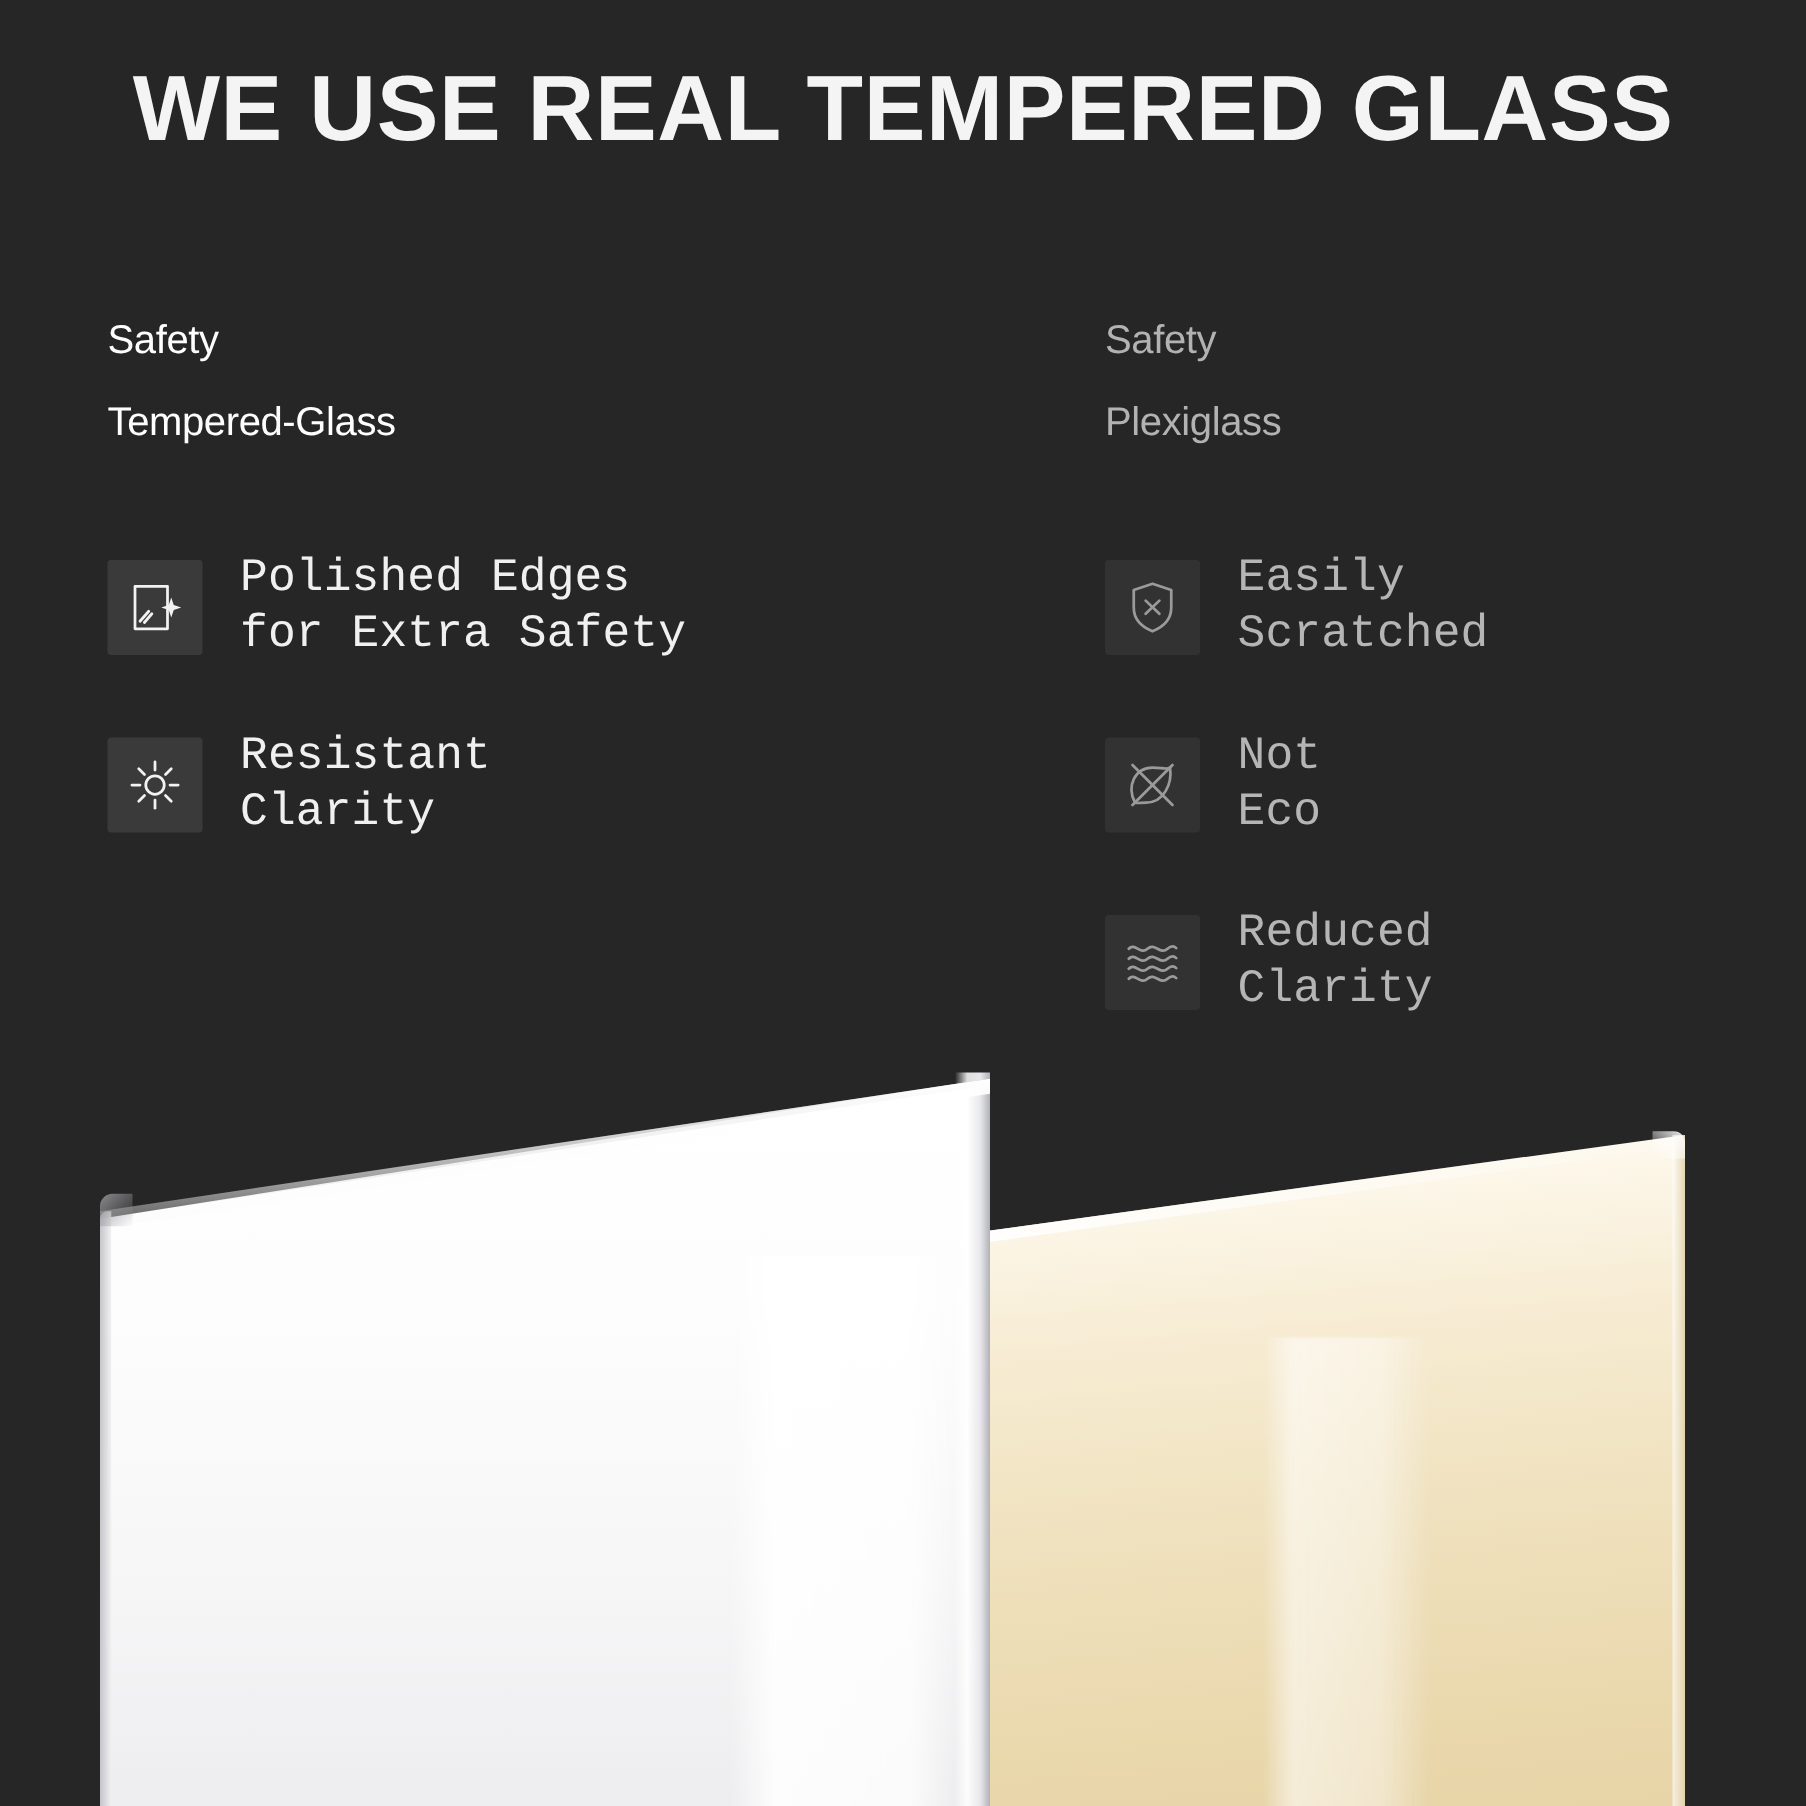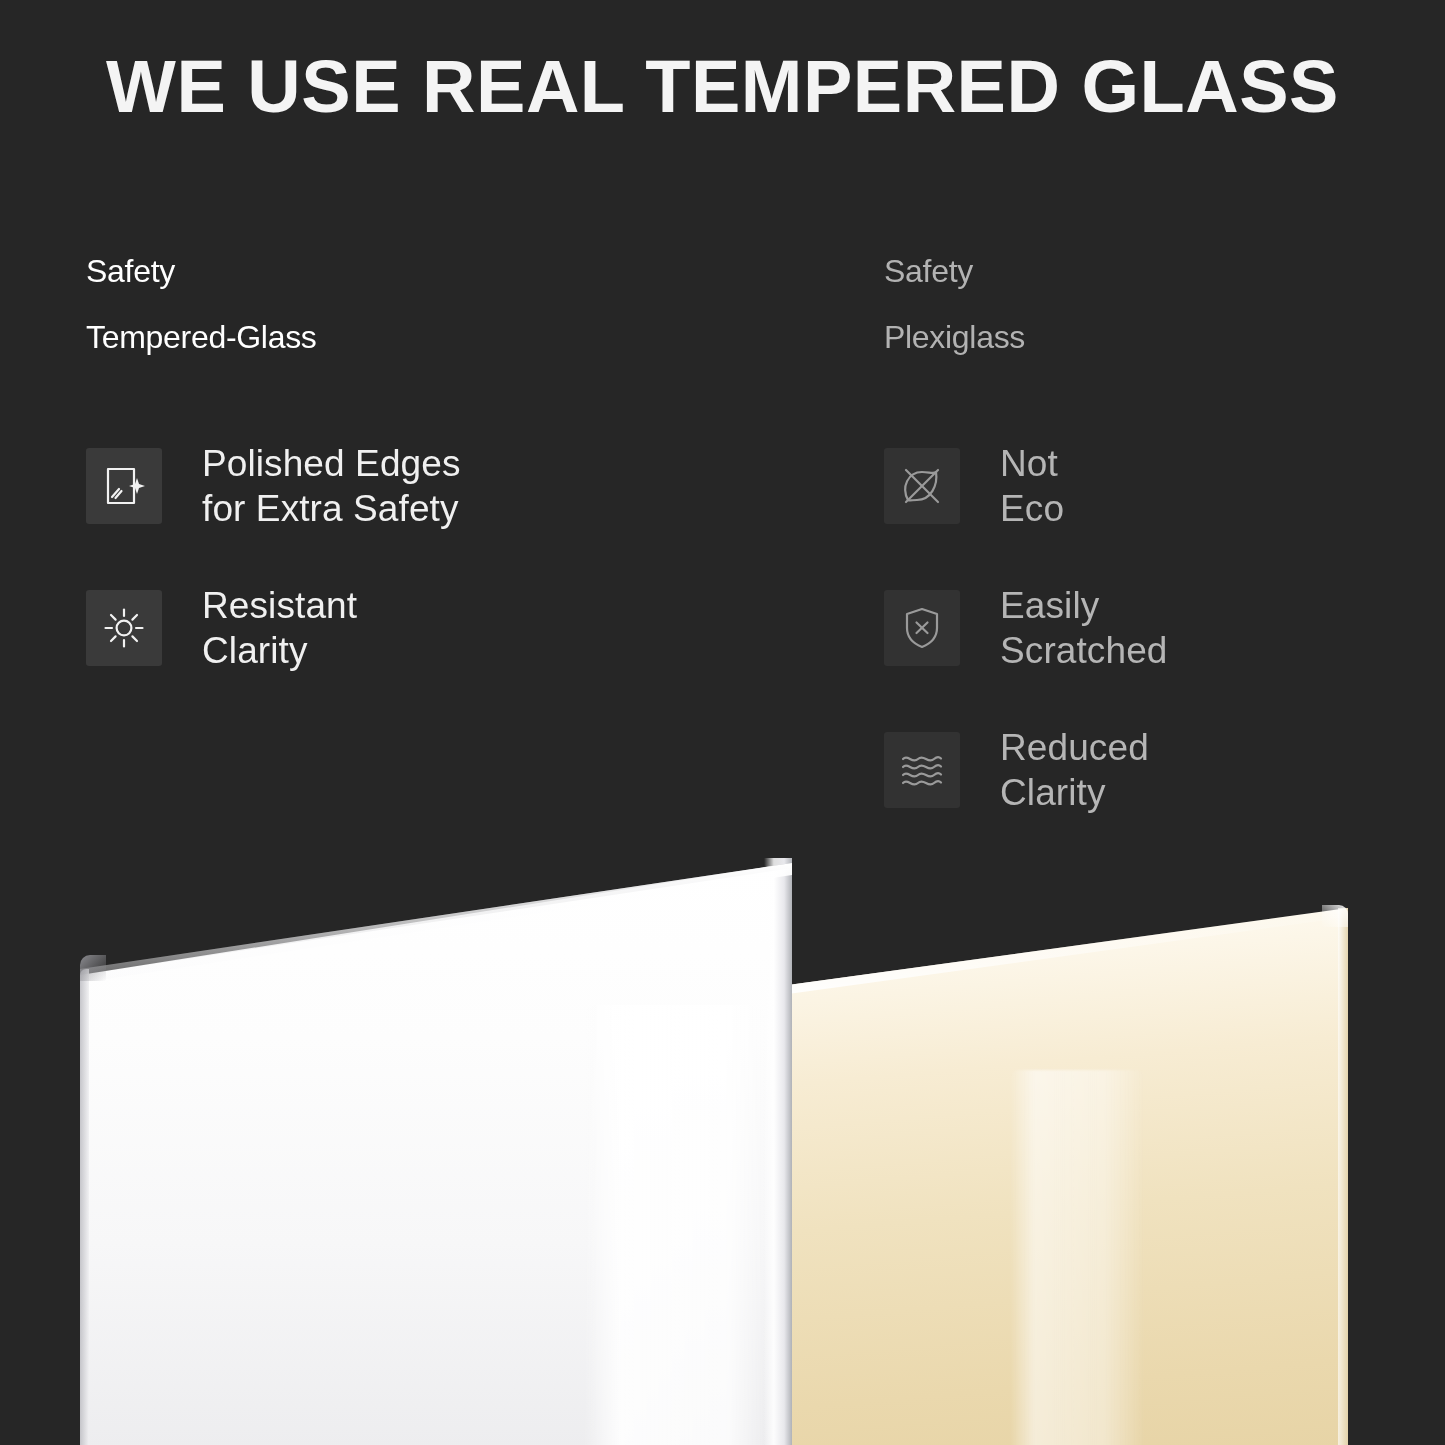--- a/index.html
+++ b/index.html
@@ -76,26 +76,26 @@
     display: flex;
     align-items: center;
     justify-content: center;
   }
   .col-left .icon-tile  { background: #3a3a3a; }
   .col-right .icon-tile { background: #323232; }
 
   .icon-tile svg { display: block; }
 
   .feature-label {
-    margin-left: 40px;
+    margin-left: 30px;
     font-size: 37px;
     line-height: 45px;
     white-space: pre-line;
     letter-spacing: 0.1px;
-    font-family: Liberation Sans, sans-serif;
+    font-family: Liberation Mono, monospace;
   }
   .col-left  .feature-label { color: #f0f0f0; }
   .col-right .feature-label { color: #b5b5b5; }
 
   
   .photo {
     position: absolute;
     left: 0;
     top: 845px;
     width: 1445px;
@@ -291,39 +291,39 @@
   <div class="col col-right">
 
     <div class="col-title">Safety
 Plexiglass</div>
 
     <div class="features">
 
       <div class="feature">
         <div class="icon-tile">
           <svg width="46" height="46" viewBox="0 0 46 46" fill="none" stroke="#9a9a9a" stroke-width="2.2" stroke-linecap="round" stroke-linejoin="round">
+            <path d="M23 4 L38 9 V23 C38 32.5 31.5 38.6 23 42 C14.5 38.6 8 32.5 8 23 V9 Z"></path>
+            <path d="M17.5 17.5 L28.5 28"></path>
+            <path d="M28.5 17.5 L17.5 28"></path>
+          </svg>
+        </div>
+        <div class="feature-label">Easily
+Scratched</div>
+      </div>
+
+      <div class="feature">
+        <div class="icon-tile">
+          <svg width="46" height="46" viewBox="0 0 46 46" fill="none" stroke="#9a9a9a" stroke-width="2.2" stroke-linecap="round" stroke-linejoin="round">
             <path d="M9 37 C2 24 9 9 23 9 C30 9 35 11 37 9 C39 22 32 37 18 37 C13.5 37 10.8 38 9 37 Z"></path>
             <path d="M7 7 L39 39"></path>
             <path d="M39 7 L7 39"></path>
           </svg>
         </div>
         <div class="feature-label">Not
 Eco</div>
-      </div>
-
-      <div class="feature">
-        <div class="icon-tile">
-          <svg width="46" height="46" viewBox="0 0 46 46" fill="none" stroke="#9a9a9a" stroke-width="2.2" stroke-linecap="round" stroke-linejoin="round">
-            <path d="M23 4 L38 9 V23 C38 32.5 31.5 38.6 23 42 C14.5 38.6 8 32.5 8 23 V9 Z"></path>
-            <path d="M17.5 17.5 L28.5 28"></path>
-            <path d="M28.5 17.5 L17.5 28"></path>
-          </svg>
-        </div>
-        <div class="feature-label">Easily
-Scratched</div>
       </div>
 
       <div class="feature">
         <div class="icon-tile">
           <svg width="46" height="46" viewBox="0 0 46 46" fill="none" stroke="#9a9a9a" stroke-width="2.2" stroke-linecap="round">
             <path d="M4 12 C9 6.5 13 17.5 19 12 C25 6.5 29 17.5 35 12 C38.5 9 40.5 10 42 11.5"></path>
             <path d="M4 20 C9 14.5 13 25.5 19 20 C25 14.5 29 25.5 35 20 C38.5 17 40.5 18 42 19.5"></path>
             <path d="M4 28 C9 22.5 13 33.5 19 28 C25 22.5 29 33.5 35 28 C38.5 25 40.5 26 42 27.5"></path>
             <path d="M4 36 C9 30.5 13 41.5 19 36 C25 30.5 29 41.5 35 36 C38.5 33 40.5 34 42 35.5"></path>
           </svg>

